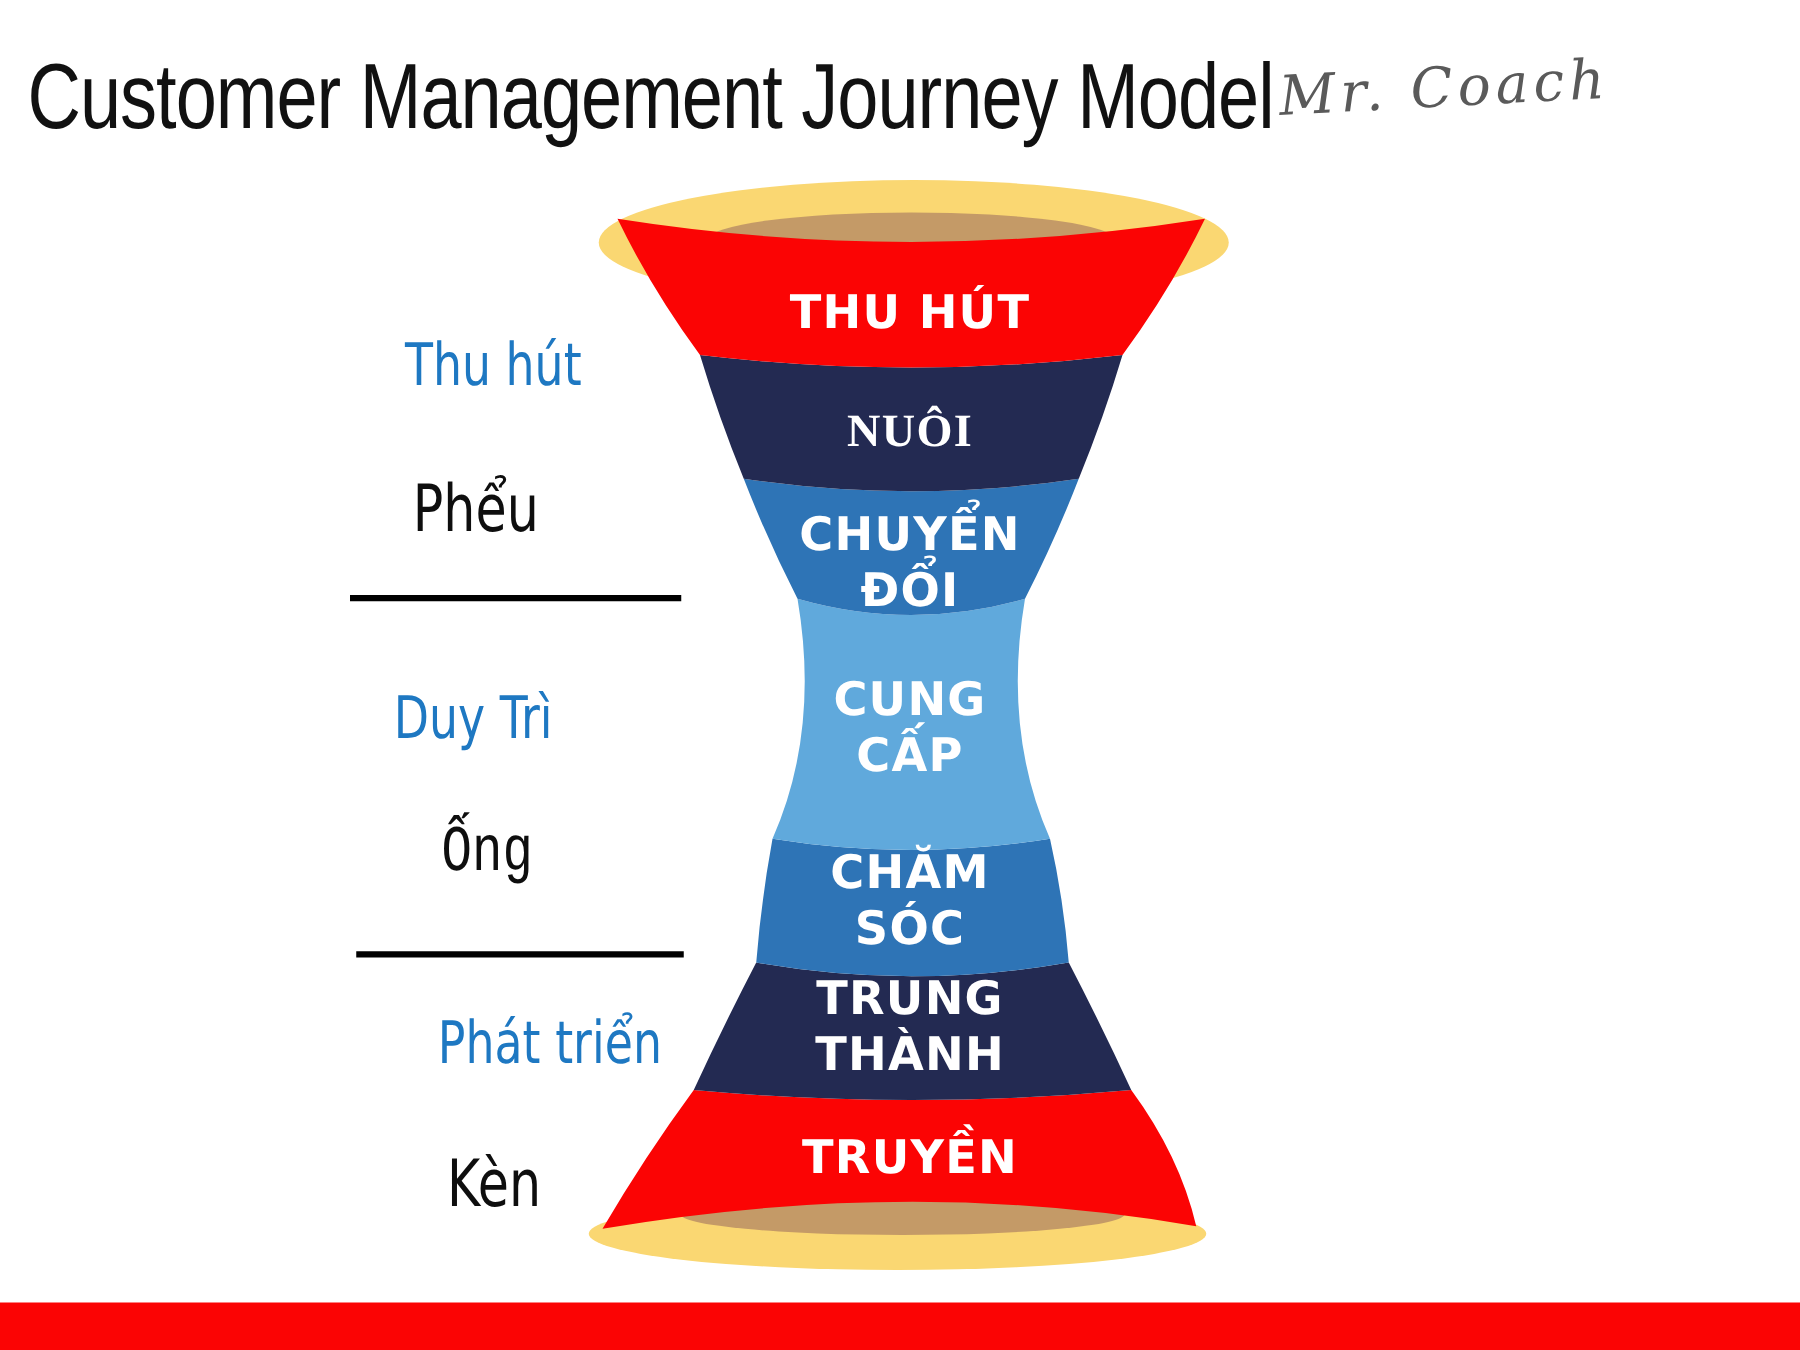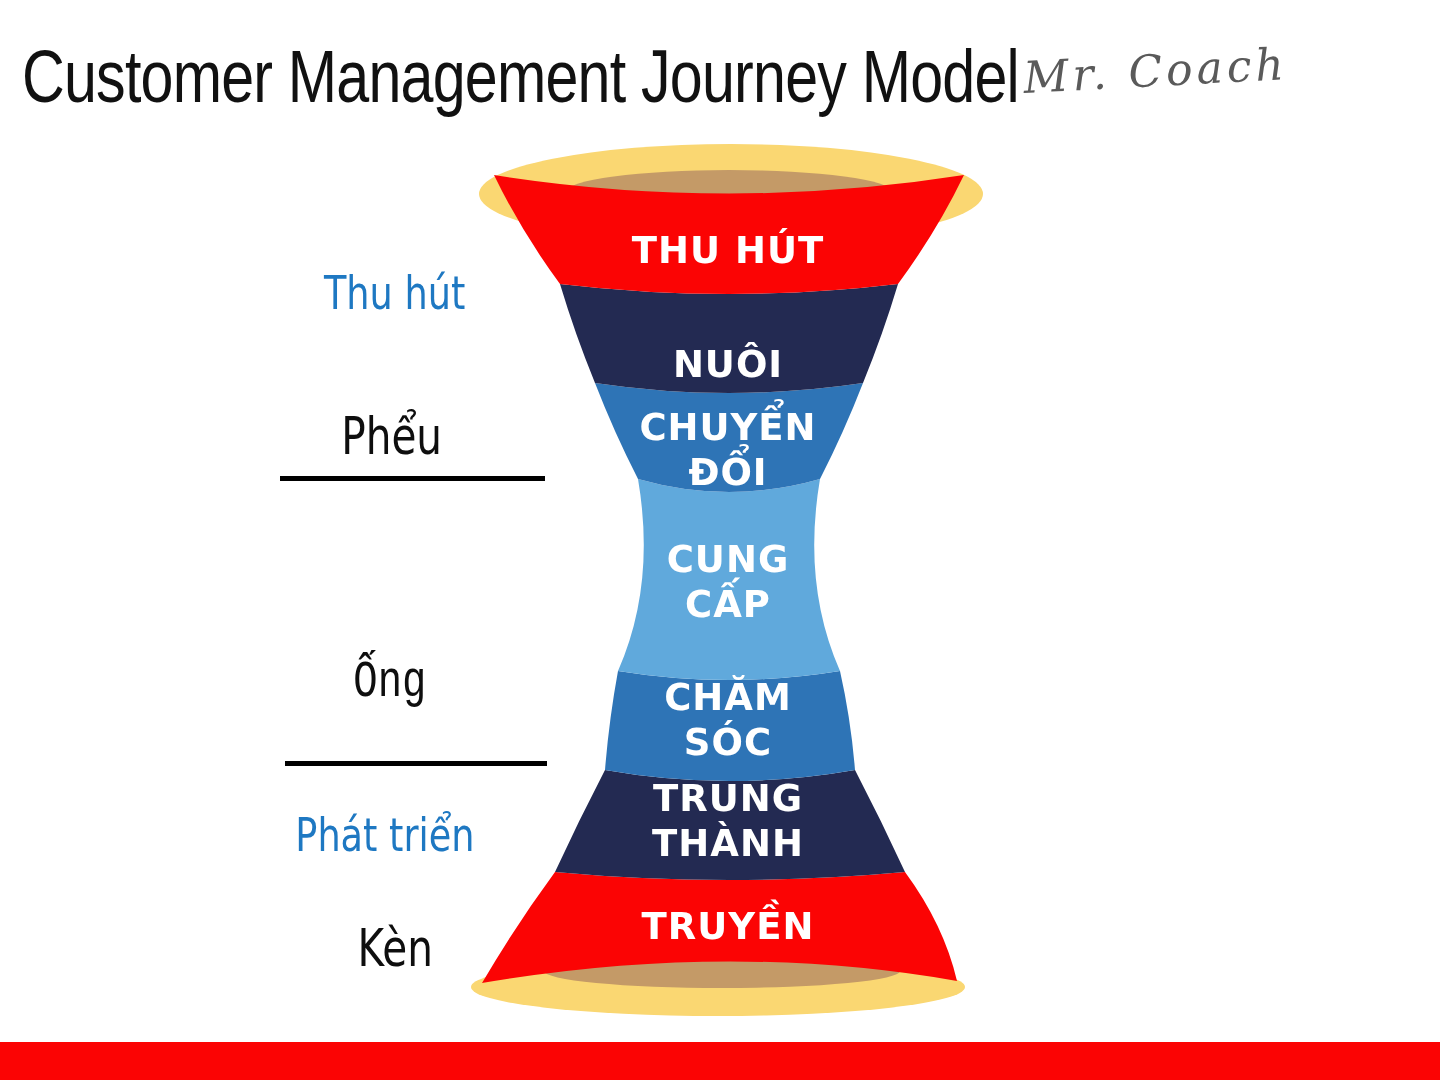--- a/index.html
+++ b/index.html
@@ -85,21 +85,21 @@
     <path fill="#60a9dc" d="M638,479 Q729,505 820,479 Q802,585 840,671 Q729,689 618,671 Q656,585 638,479 Z"></path>
     <path fill="#2e74b6" d="M595,383 Q729,403 863,383 Q844,432 820,479 Q729,505 638,479 Q614,432 595,383 Z"></path>
     <path fill="#232a52" d="M560,284 Q729,304 898,284 Q883,334 863,383 Q729,403 595,383 Q575,334 560,284 Z"></path>
     <path fill="#fb0404" d="M494,175 Q729,212 964,175 Q937,231 898,284 Q729,304 560,284 Q521,231 494,175 Z"></path>
   </svg>
 
   <div class="stage-label" style="top:250px;">
     <span>THU HÚT</span>
 
   </div>
-  <div class="stage-label" style="top:364px;">
+  <div class="stage-label" style="top:345px;font-family:Liberation Serif, serif;">
     <span>NUÔI</span>
   </div>
   <div class="stage-label" style="top:450px;">
     <span>CHUYỂN</span>
     <span>ĐỔI</span>
   </div>
   <div class="stage-label" style="top:582px;">
     <span>CUNG</span>
     <span>CẤP</span>
   </div>
@@ -111,31 +111,34 @@
     <span>TRUNG</span>
     <span>THÀNH</span>
   </div>
   <div class="stage-label" style="top:926px;">
     <span>TRUYỀN</span>
   </div>
 
   <div class="side-label side-stage" style="left:395px;top:293px;">
     <span class="squeeze">Thu hút</span>
   </div>
-  <div class="side-label side-shape" style="left:392px;top:408px;margin-top:28px;">
+  <div class="side-label side-shape" style="left:381px;top:408px;">
     <span class="squeeze">Phểu</span>
   </div>
   <div class="divider" style="left:280px;top:476px;width:265px;"></div>
 
+  <div class="side-label side-stage" style="left:378px;top:575px;">
+    <span class="squeeze">Duy Trì</span>
+  </div>
   <div class="side-label side-shape" style="left:390px;top:683px;font-family:Liberation Mono, monospace;">
     <span class="squeeze">Ống</span>
   </div>
   <div class="divider" style="left:285px;top:761px;width:262px;"></div>
 
-  <div class="side-label side-stage" style="left:385px;top:835px;">
+  <div class="side-label side-stage" style="left:385px;top:835px;text-align:right;">
     <span class="squeeze">Phát triển</span>
   </div>
   <div class="side-label side-shape" style="left:395px;top:948px;">
     <span class="squeeze">Kèn</span>
   </div>
 
   <div class="bottom-bar"></div>
 
 </div>
 

